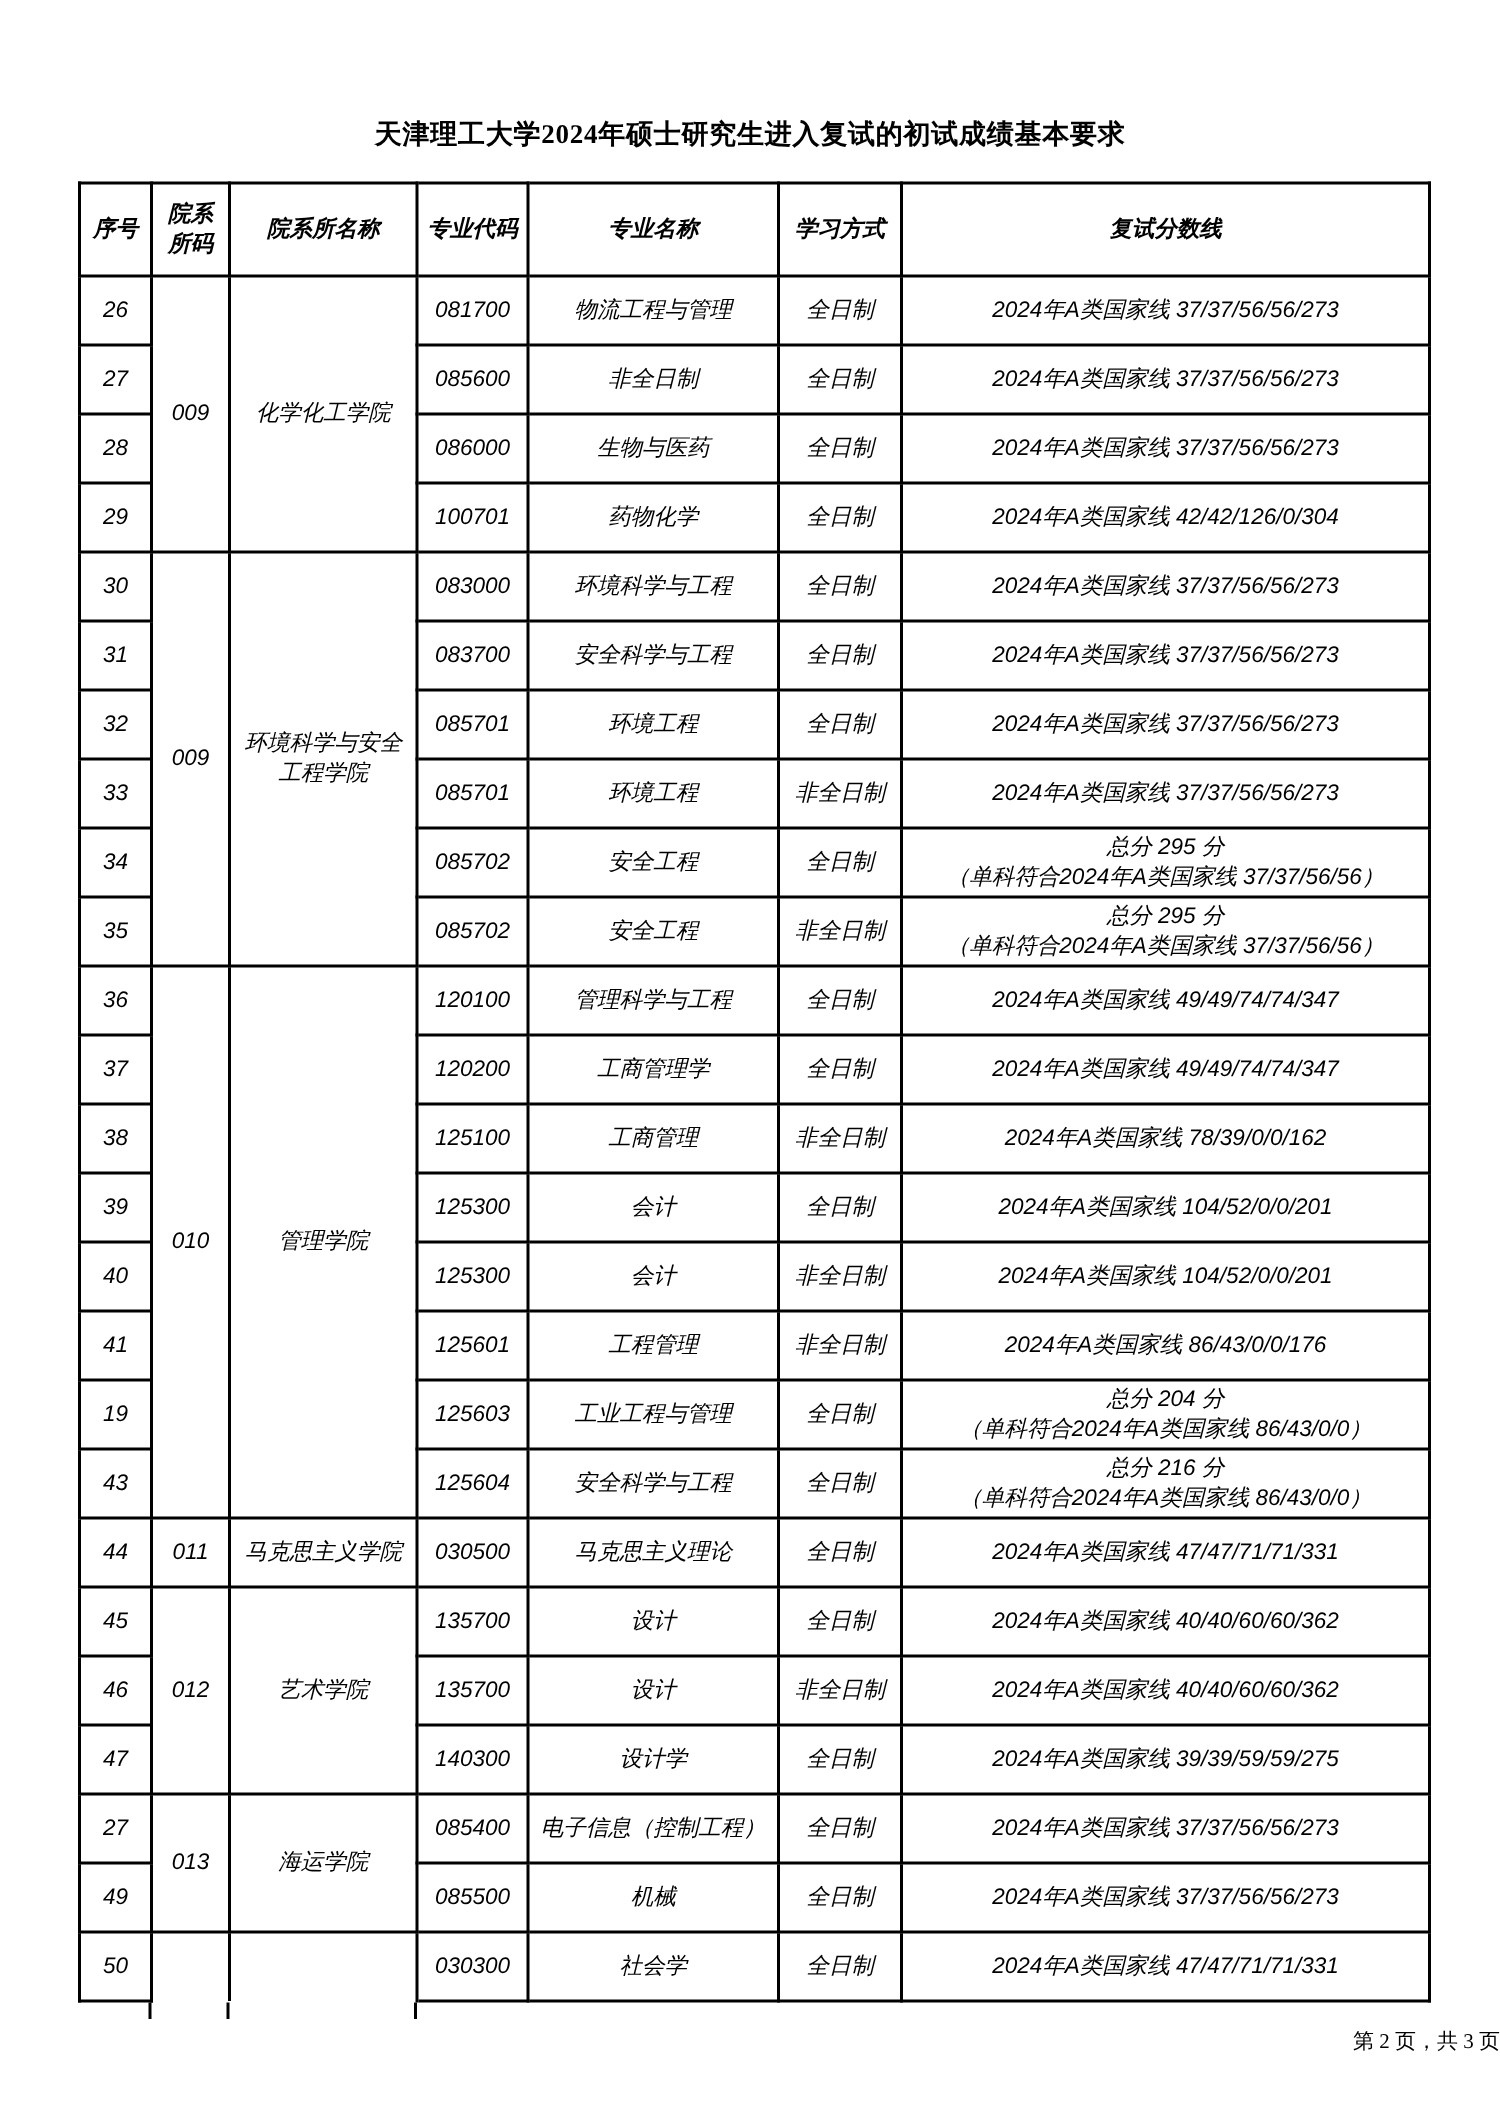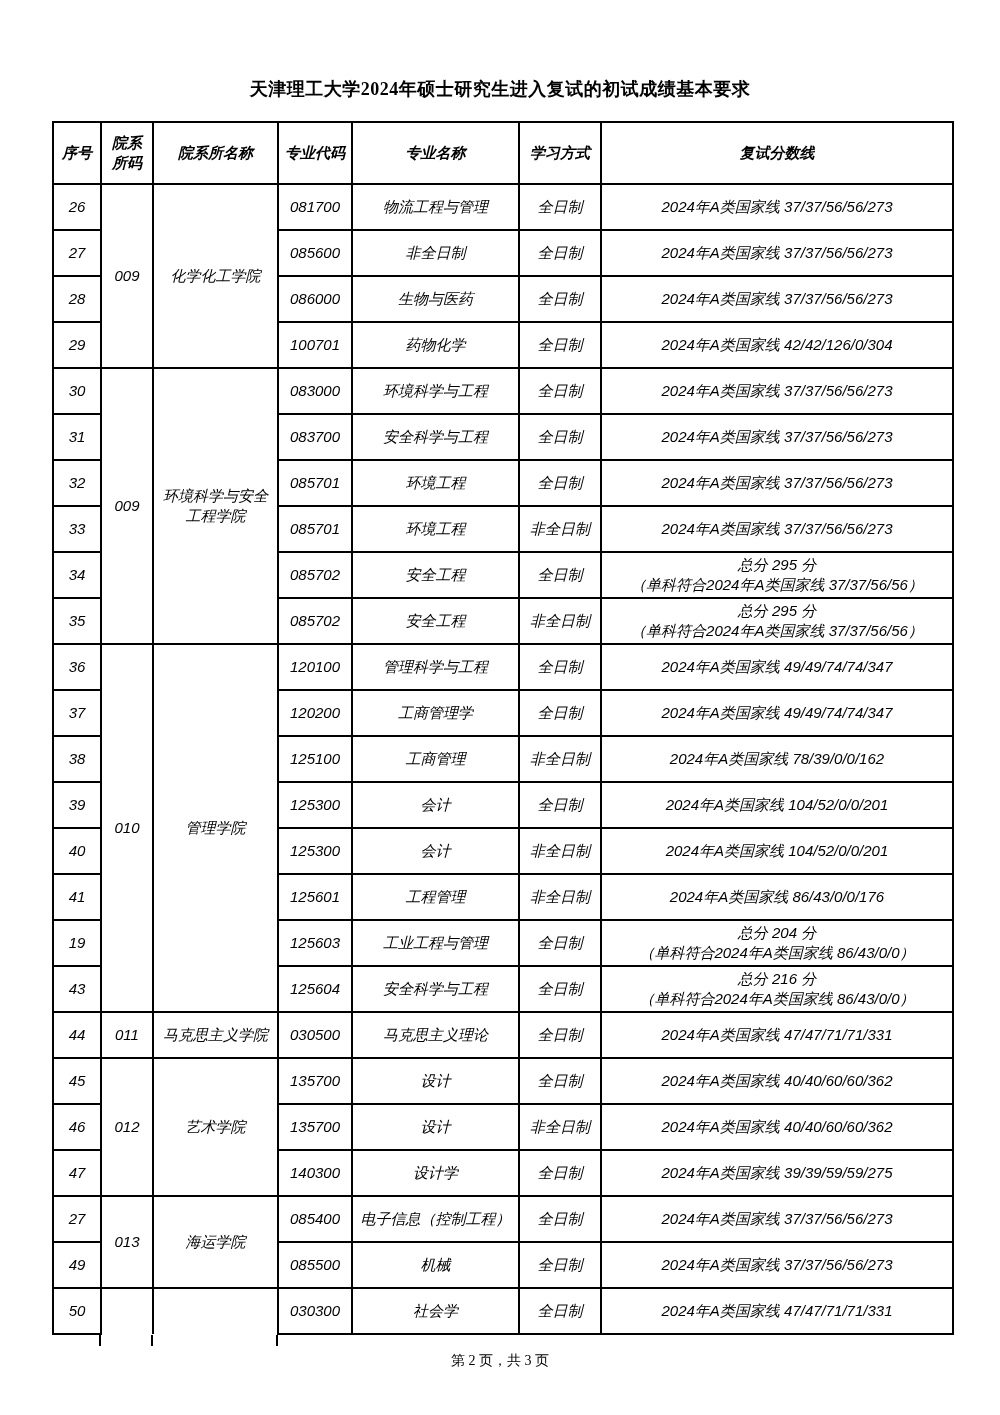--- a/index.html
+++ b/index.html
@@ -49,21 +49,21 @@
     position:absolute;
     width:2px; height:11px;
     background:#000;
     bottom:-11px;
   }
   .cut-line.l1 { left:47px; }
   .cut-line.l2 { left:99px; }
   .cut-line.l3 { left:224px; }
   .page-footer {
     margin-top:17px;
-    text-align:center;
+    text-align:right;
     font-family:"Liberation Serif", serif;
     font-size:14px;
   }
 </style>
 </head>
 <body>
 
 <h1 class="page-title">天津理工大学2024年硕士研究生进入复试的初试成绩基本要求</h1>
 
 <div class="table-wrap">

